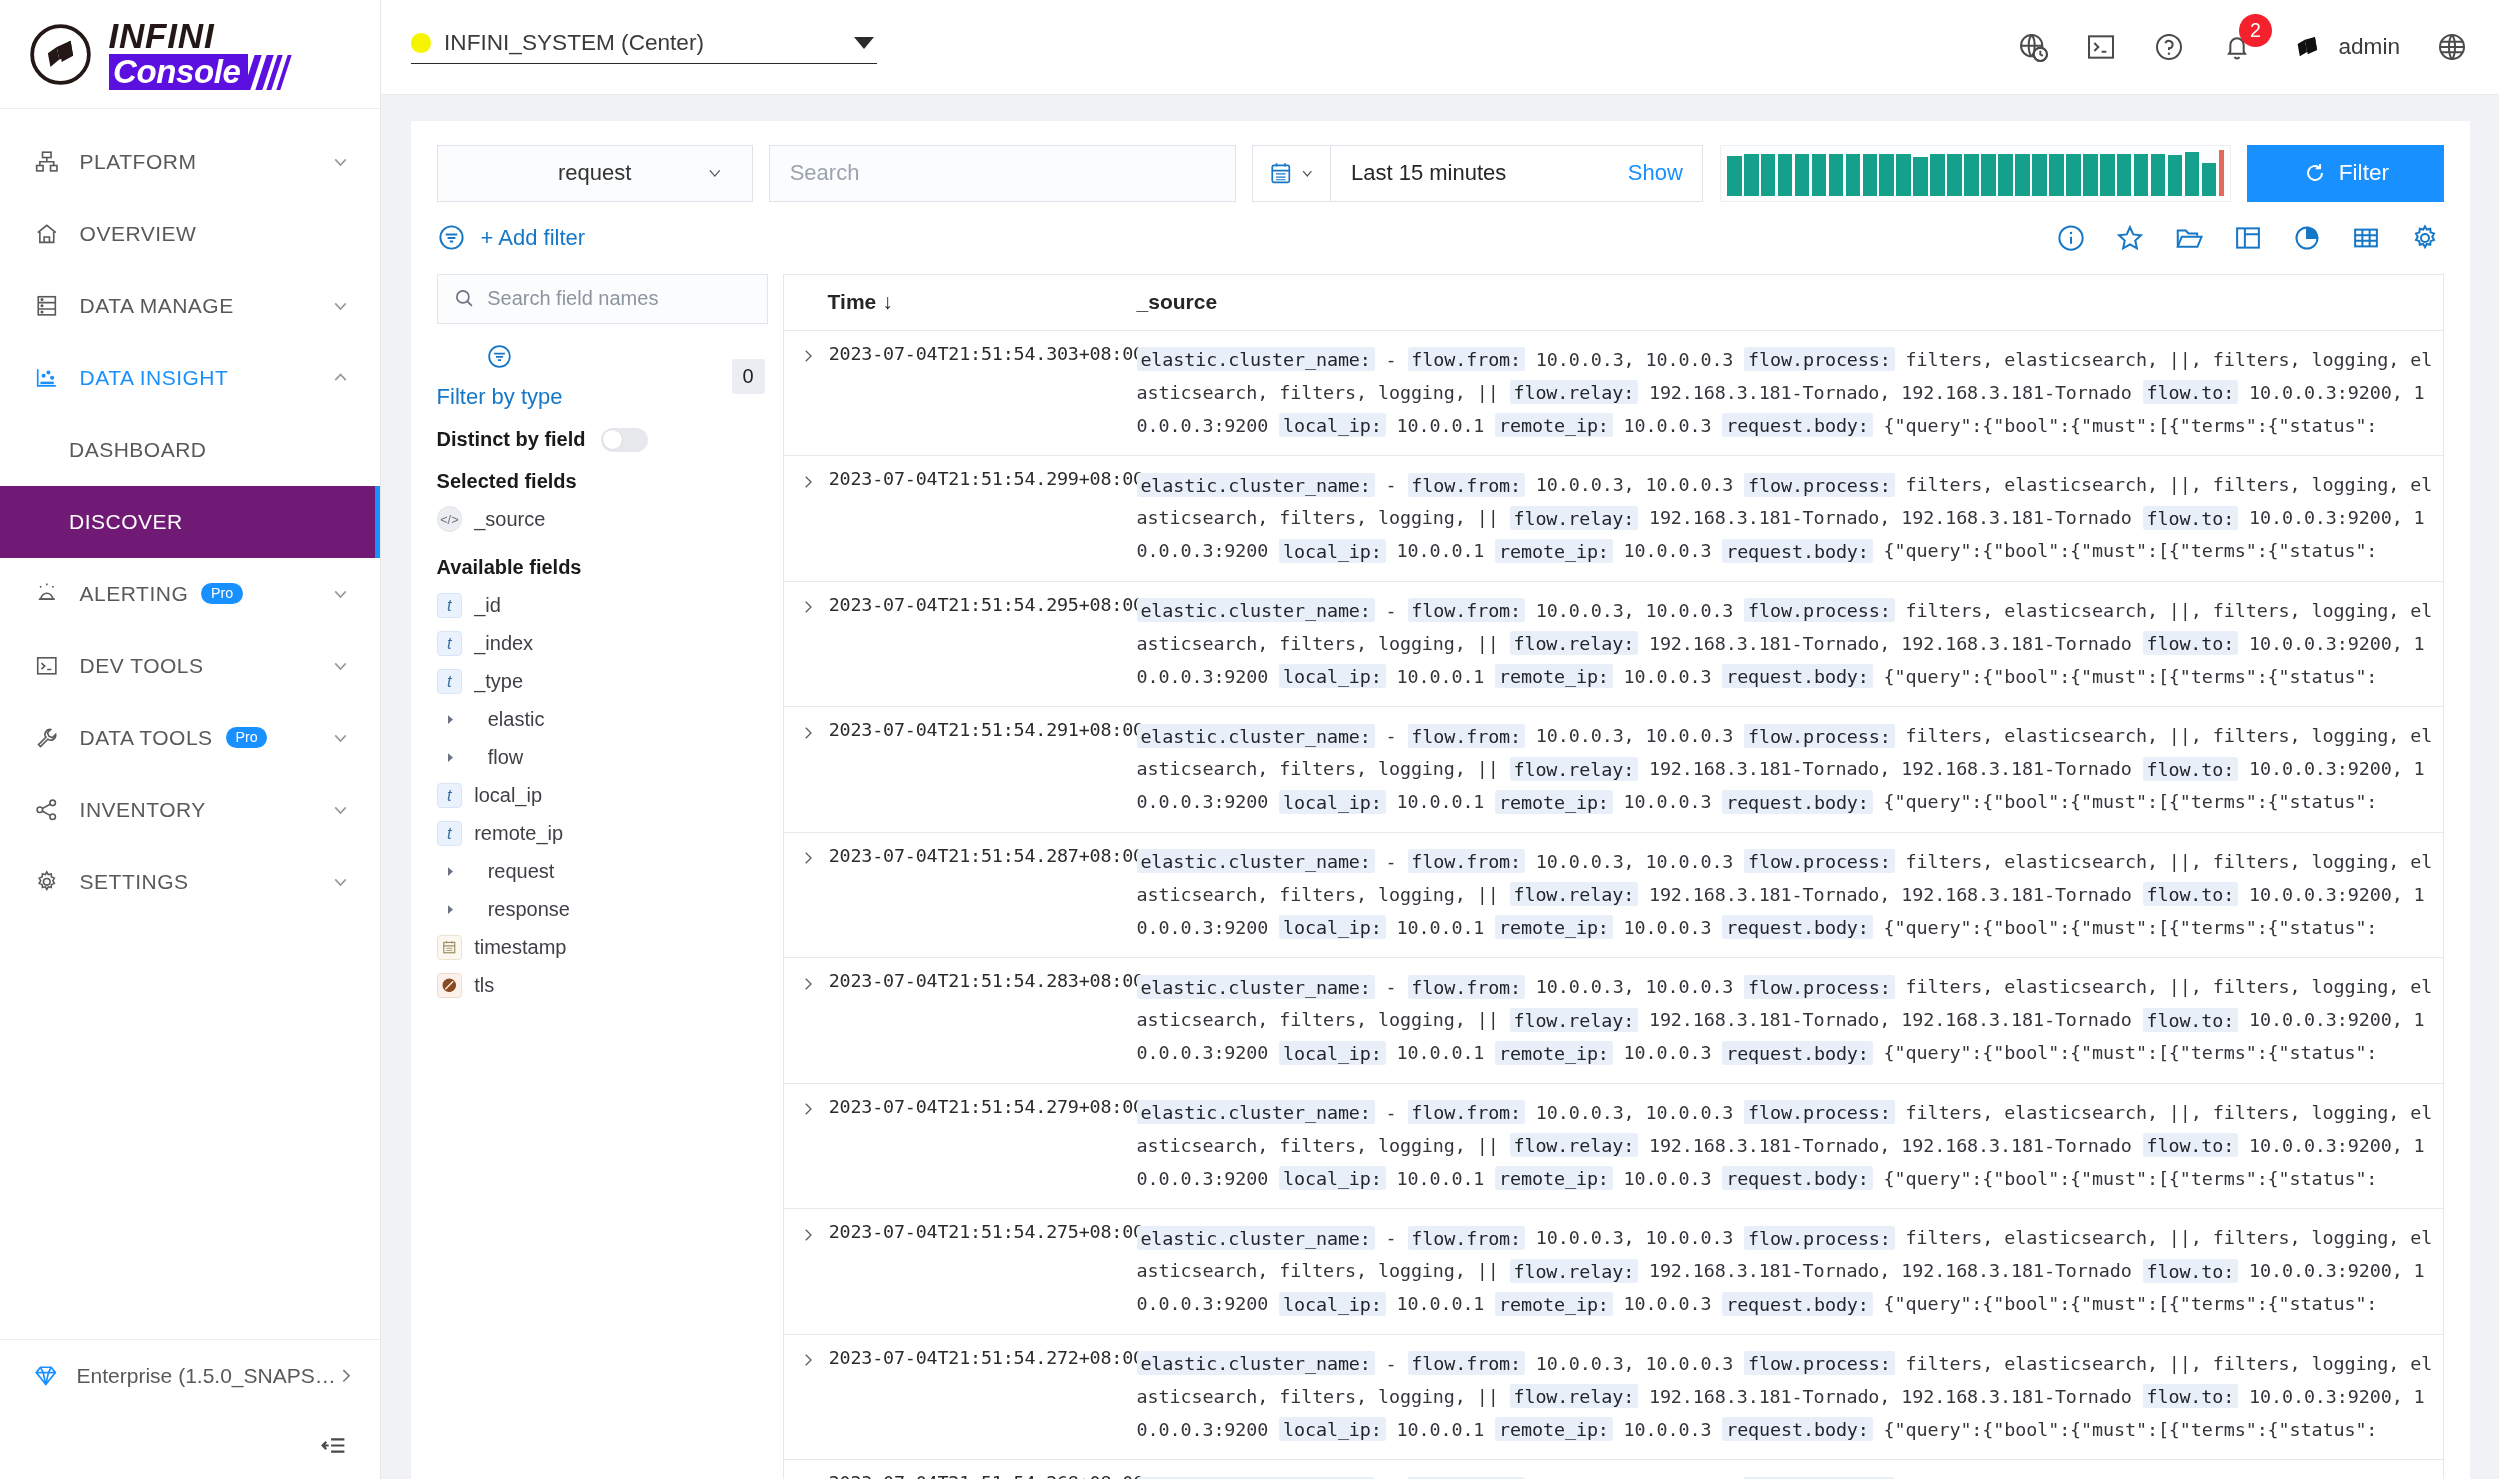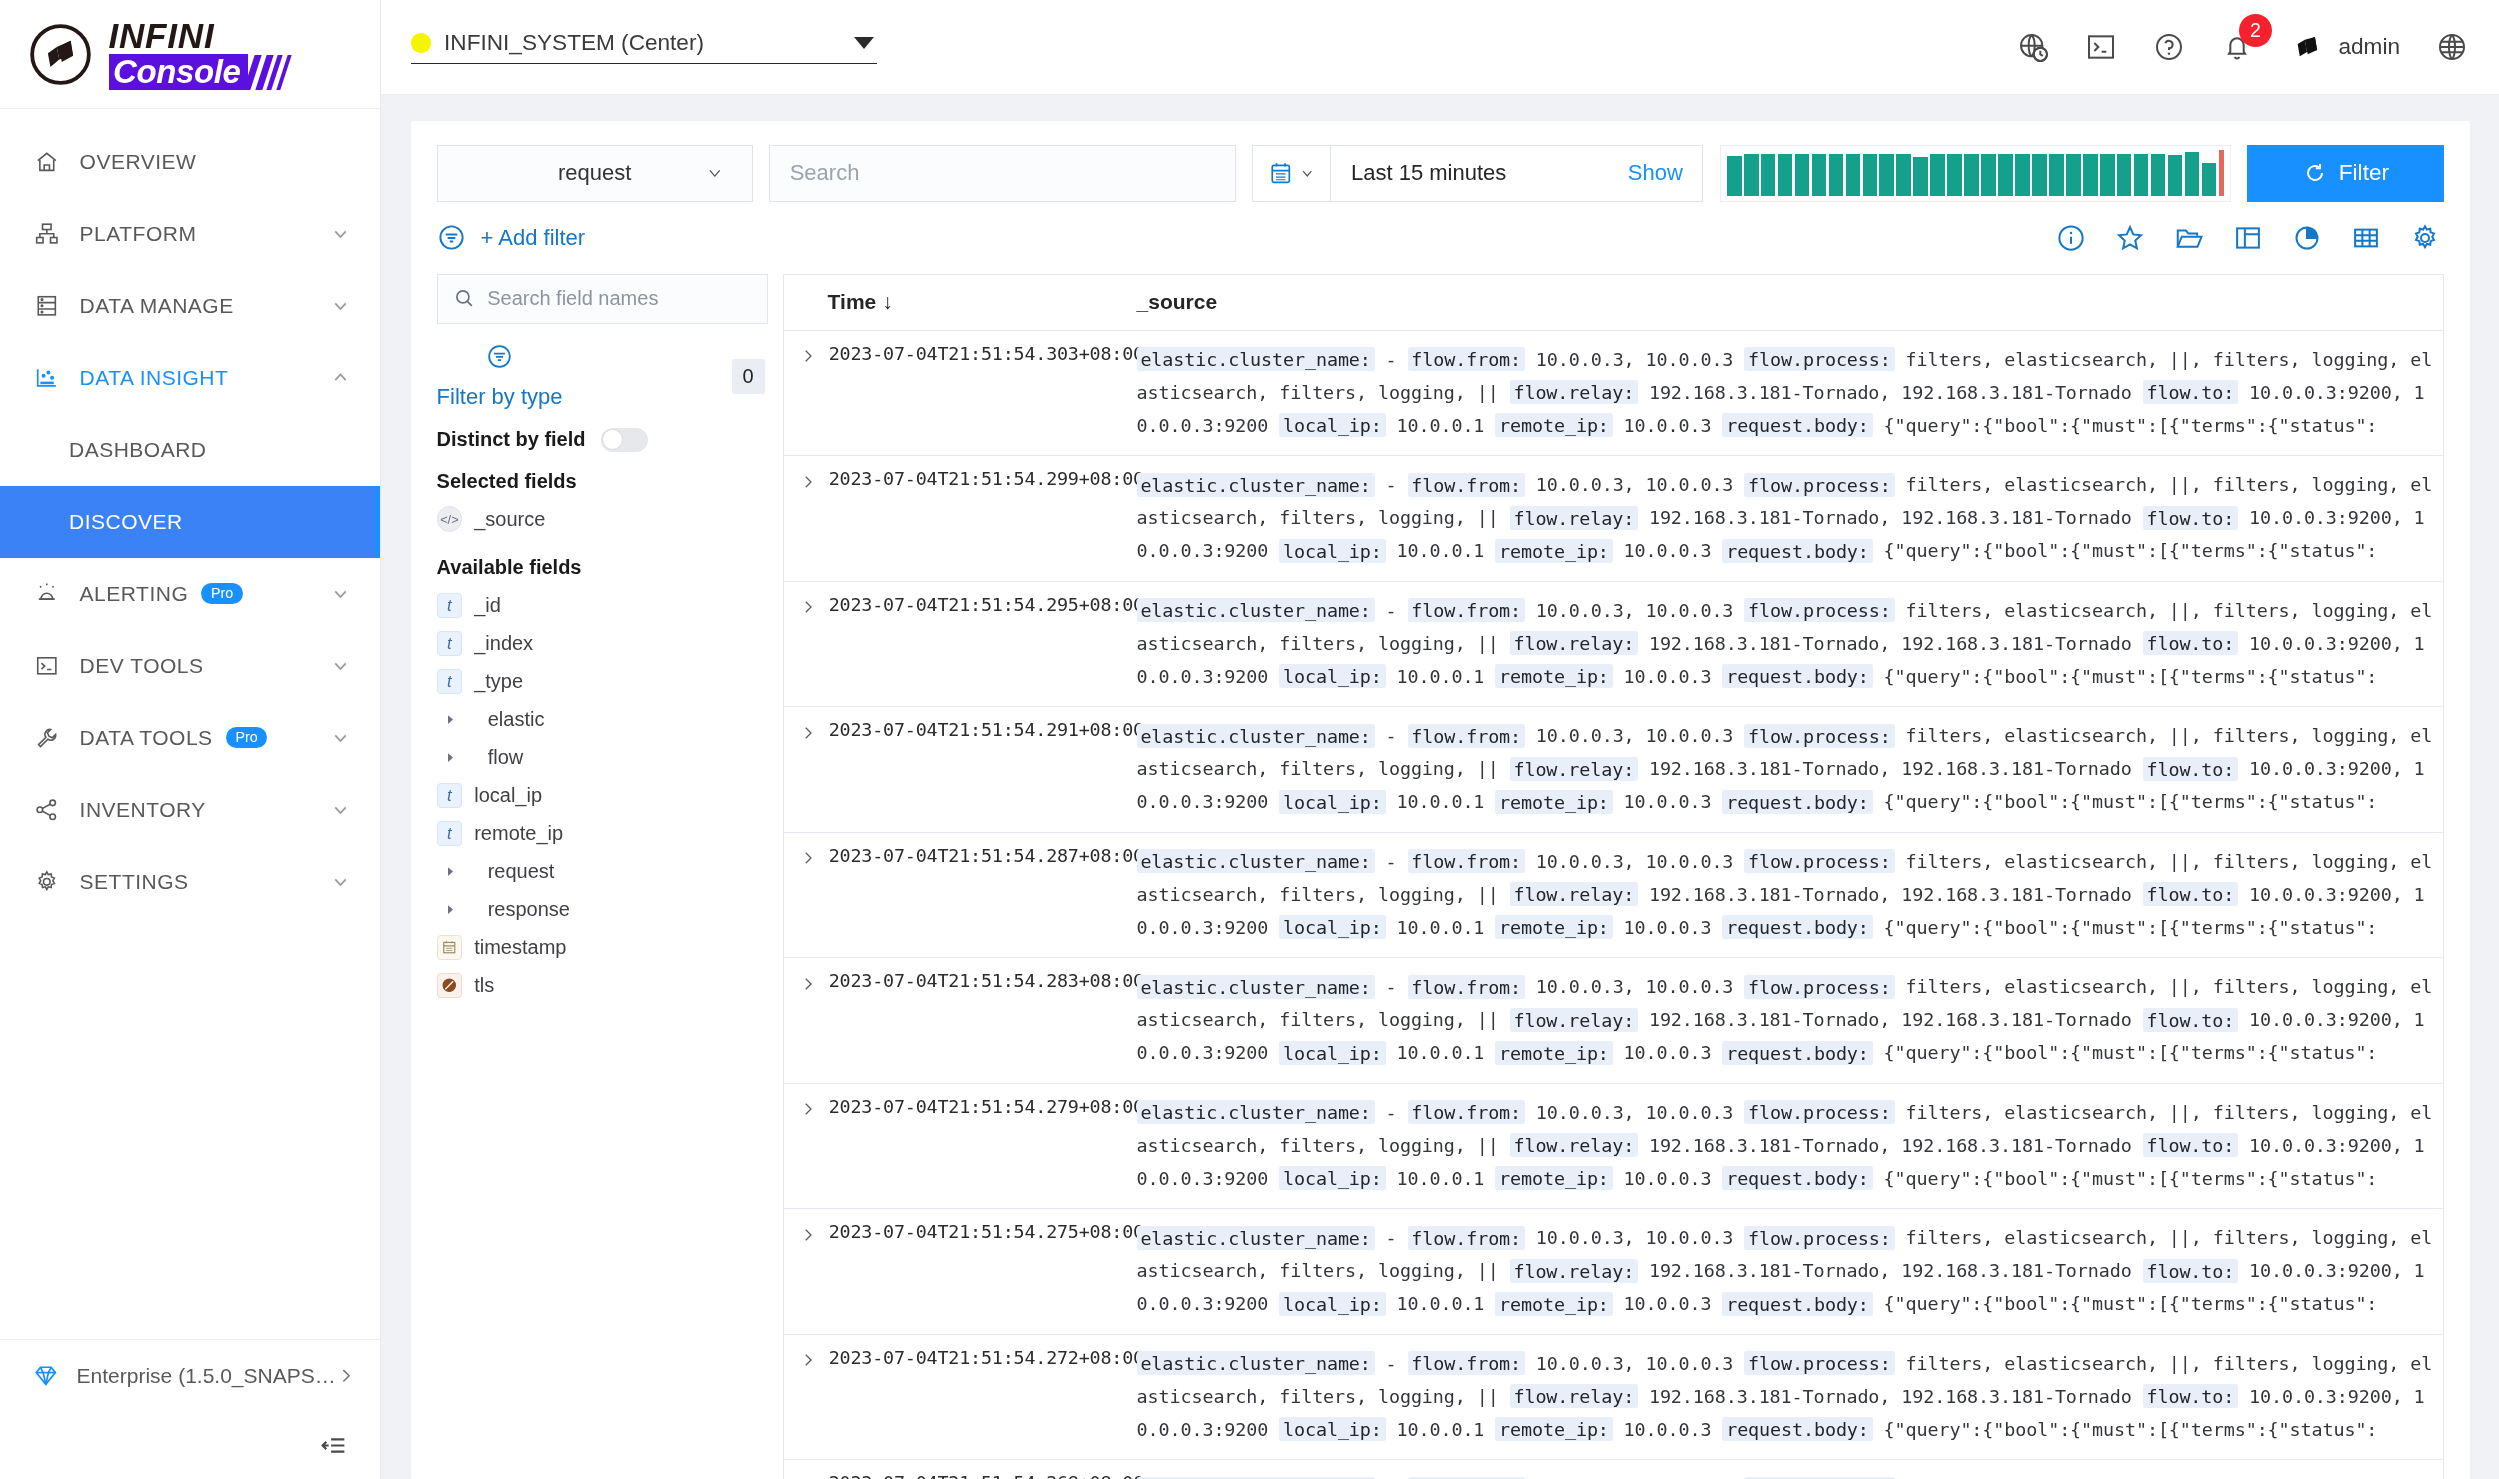--- a/index.html
+++ b/index.html
@@ -62,21 +62,21 @@
     background: #1890ff; color: #fff; font-size: 14.3px; border-radius: 15px;
     padding: 2.3px 9.8px 3px; margin-left: 13px; letter-spacing: 0;
     font-weight: 500; line-height: 1.15;
   }
   .sub-item {
     height: 72px; display: flex; align-items: center;
     padding-left: 69px; font-size: 21px; color: #595959;
     letter-spacing: 0.5px; cursor: pointer;
   }
   .sub-item.selected {
-    background: #3b82f6; color: #ffffff;
+    background: #701a75; color: #ffffff;
     border-right: 5.3px solid #1890ff;
     text-align: center;
   }
 
   .sidebar-footer {
     border-top: 0.8px solid #ececec;
     height: 72px; display: flex; align-items: center;
     padding: 0 29px 0 33px; color: #595959; font-size: 21px; cursor: pointer;
   }
   .sidebar-footer .sf-icon { width: 25.6px; height: 25.6px; margin-right: 18px; flex:0 0 25.6px; }
@@ -256,42 +256,42 @@
               <span></span>
           </div>
         </div>
       </div>
     </div>
 
     <div class="nav" id="nav">
         <div class="nav-item">
           <span class="ni-icon" style="color: rgb(89, 89, 89);">
             <svg viewBox="0 0 24 24" width="25.6" height="25.6" fill="none" stroke="currentColor" stroke-width="1.5">
-              <path d="M3.5 11 L12 4 L20.5 11"></path>
-              <path d="M5.5 10 V20 H18.5 V10"></path>
-              <path d="M9.5 20 V15 H14.5 V20"></path>
-            </svg>
-          </span>
-          <span class="ni-label">OVERVIEW</span>
-        </div>
-        <div class="nav-item">
-          <span class="ni-icon" style="color: rgb(89, 89, 89);">
-            <svg viewBox="0 0 24 24" width="25.6" height="25.6" fill="none" stroke="currentColor" stroke-width="1.5">
               <rect x="8" y="3" width="8" height="5"></rect>
               <rect x="2.5" y="15.5" width="6" height="5"></rect>
               <rect x="15.5" y="15.5" width="6" height="5"></rect>
               <path d="M12 8 V12 M5.5 15.5 V12 H18.5 V15.5"></path>
             </svg>
           </span>
           <span class="ni-label">PLATFORM</span>
           <span class="ni-chev">
             <svg viewBox="0 0 24 24" width="21" height="21" fill="none" stroke="#777" stroke-width="2">
               <path d="M6 9.5 L12 16 L18 9.5"></path>
             </svg>
           </span>
+        </div>
+        <div class="nav-item">
+          <span class="ni-icon" style="color: rgb(89, 89, 89);">
+            <svg viewBox="0 0 24 24" width="25.6" height="25.6" fill="none" stroke="currentColor" stroke-width="1.5">
+              <path d="M3.5 11 L12 4 L20.5 11"></path>
+              <path d="M5.5 10 V20 H18.5 V10"></path>
+              <path d="M9.5 20 V15 H14.5 V20"></path>
+            </svg>
+          </span>
+          <span class="ni-label">OVERVIEW</span>
         </div>
         <div class="nav-item">
           <span class="ni-icon" style="color: rgb(89, 89, 89);">
             <svg viewBox="0 0 24 24" width="25.6" height="25.6" fill="none" stroke="currentColor" stroke-width="1.5">
               <rect x="4" y="3.5" width="16" height="17"></rect>
               <path d="M4 9 H20 M4 15 H20"></path>
               <circle cx="7.5" cy="6.2" r="0.7" fill="currentColor"></circle>
               <circle cx="7.5" cy="12" r="0.7" fill="currentColor"></circle>
               <circle cx="7.5" cy="17.8" r="0.7" fill="currentColor"></circle>
             </svg>

